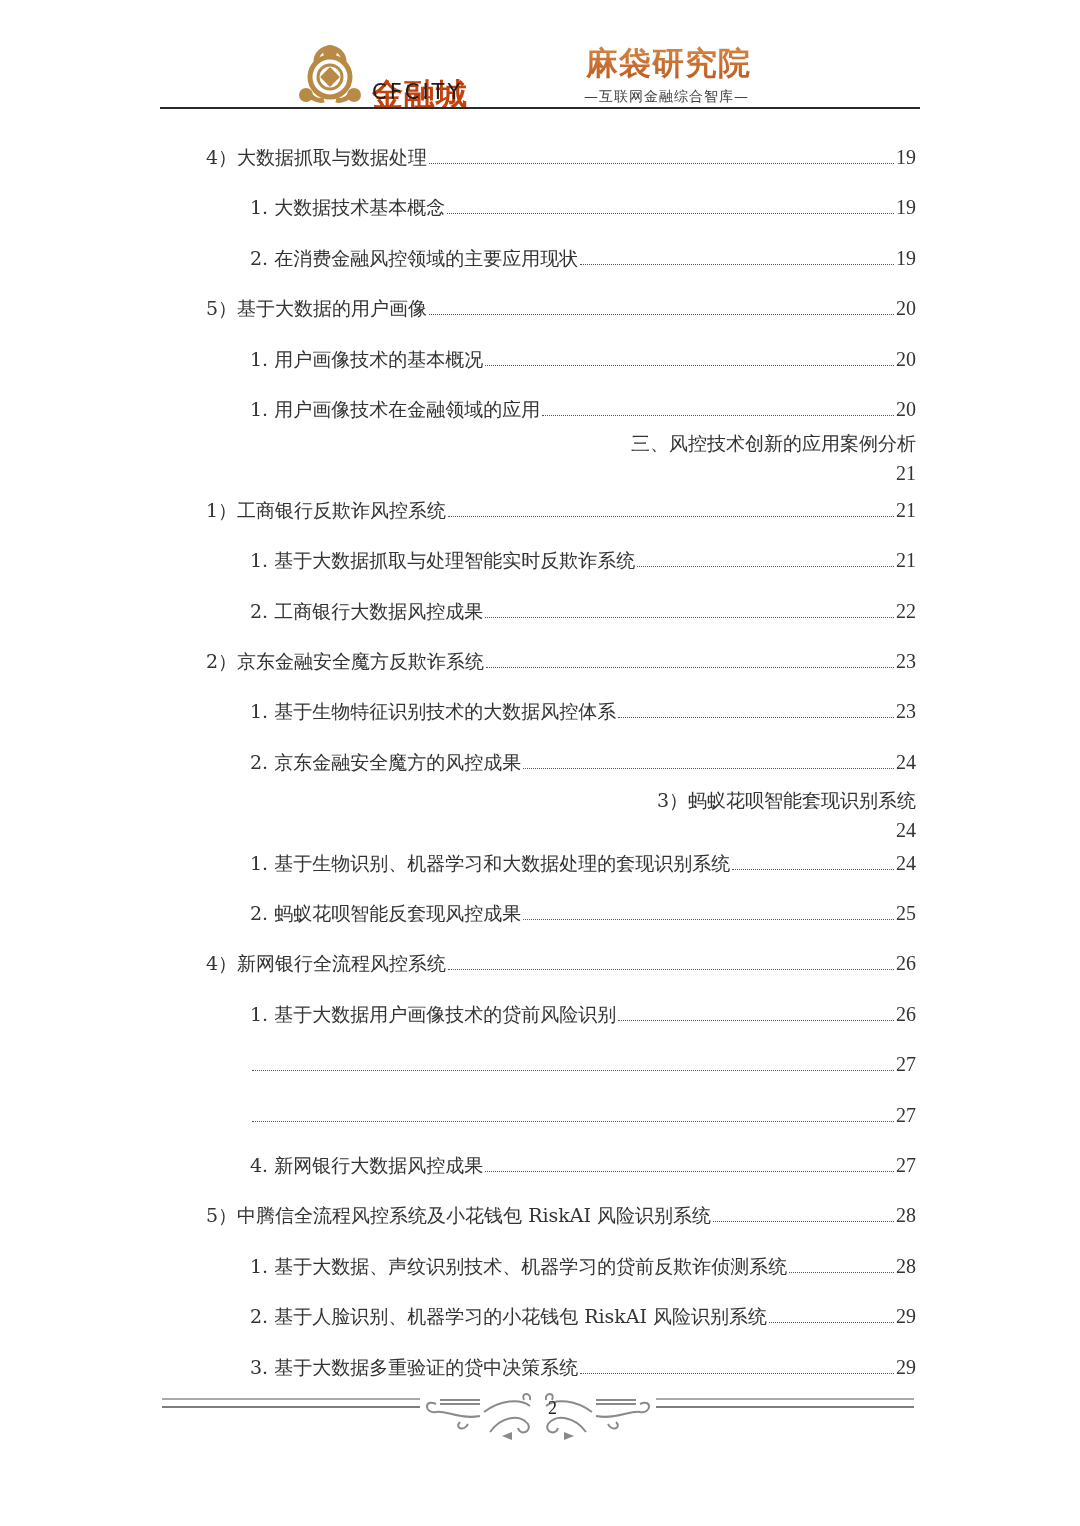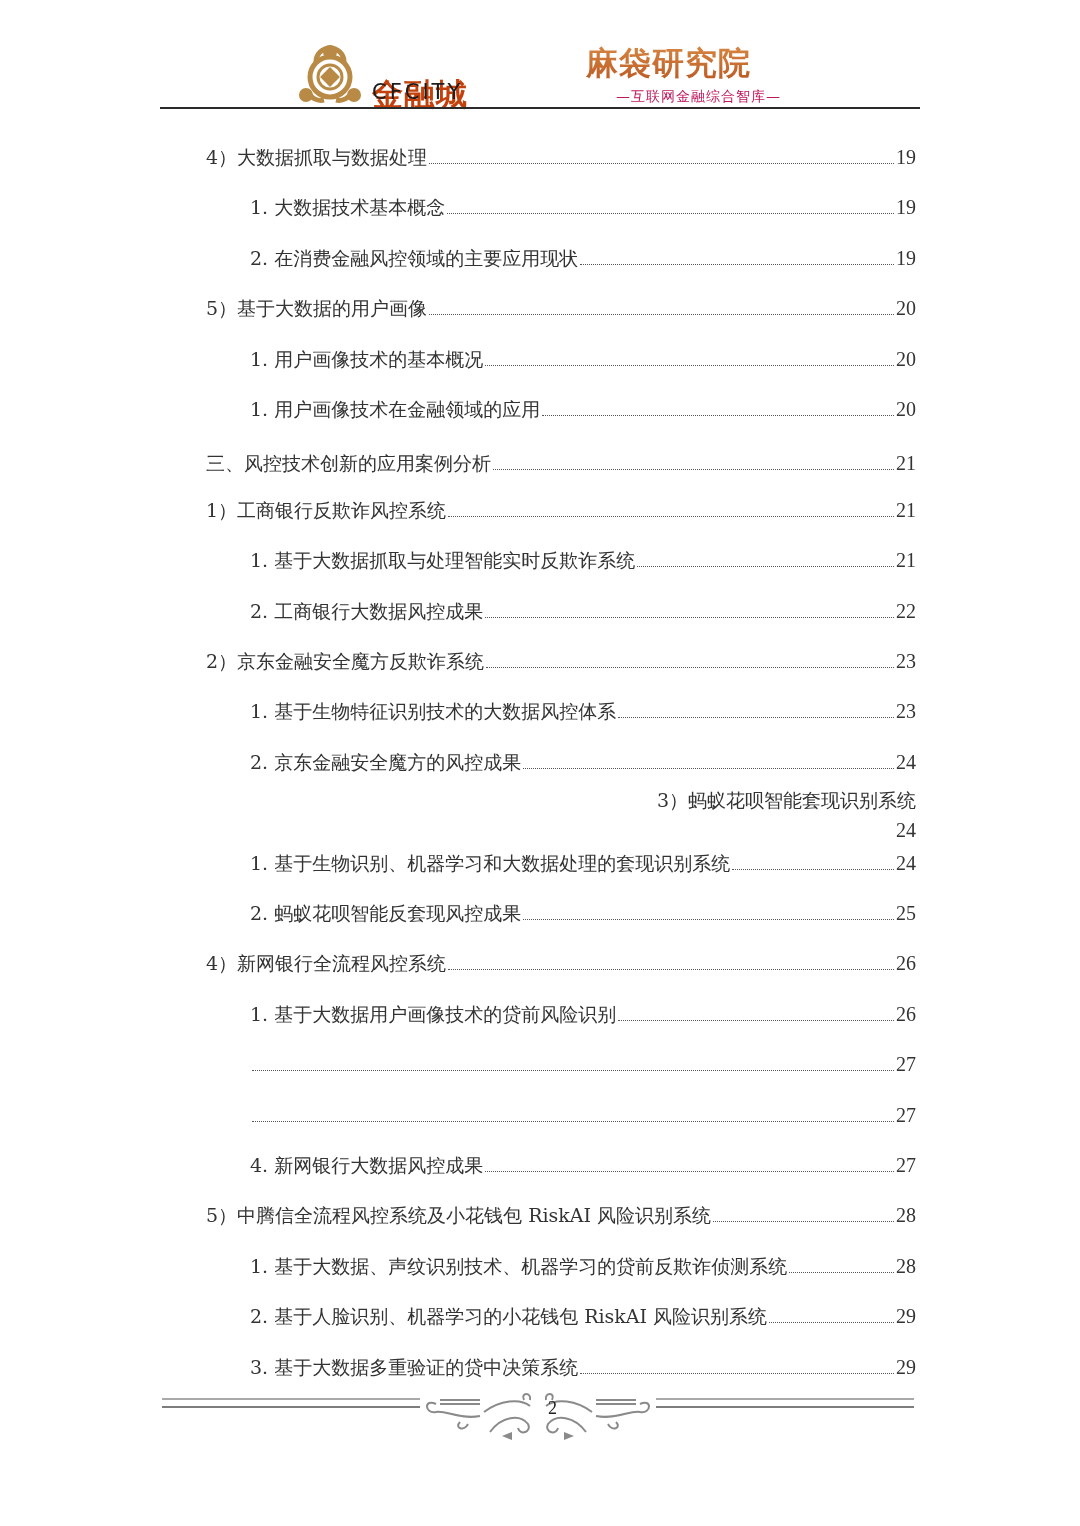--- a/index.html
+++ b/index.html
@@ -5,21 +5,21 @@
   html, body { margin: 0; padding: 0; }
   body {
     width: 1080px; height: 1526px; background: #ffffff; position: relative; overflow: hidden;
     font-family: "DejaVu Serif", "Liberation Serif", serif; color: #2a2a2a;
   }
   .header { position: absolute; left: 160px; top: 36px; width: 760px; height: 72px; }
   .logo-left { position: absolute; left: 134px; top: 4px; width: 72px; height: 68px; }
   .brand-cn { position: absolute; left: 212px; top: 6px; font-family: "DejaVu Sans", sans-serif; font-weight: bold; font-size: 31px; color: #c2410c; letter-spacing: 1px; margin-top: 32px; }
   .brand-en { position: absolute; left: 212px; top: 44px; font-family: "DejaVu Sans", sans-serif; font-size: 21px; color: #1c1c1c; letter-spacing: 3px; }
   .inst-name { position: absolute; left: 426px; top: 6px; font-family: "DejaVu Sans", sans-serif; font-weight: bold; font-size: 32px; color: #c8743a; letter-spacing: 1px; background: linear-gradient(#d98a45, #b8551f); -webkit-background-clip: text; background-clip: text; -webkit-text-fill-color: transparent; }
-  .inst-sub { position: absolute; left: 424px; top: 52px; font-family: "DejaVu Sans", sans-serif; font-size: 14px; color: #be185d; letter-spacing: 1px; margin-left: 32px; }
+  .inst-sub { position: absolute; left: 424px; top: 52px; font-family: "DejaVu Sans", sans-serif; font-size: 14px; color: #404040; letter-spacing: 1px; }
   .header-rule { position: absolute; left: 160px; top: 107px; width: 760px; height: 2px; background: #2a2a2a; }
 
   .toc { position: absolute; left: 0; top: 133px; width: 1080px; }
   .toc-row { position: absolute; height: 36px; display: flex; align-items: flex-end; font-size: 19px; line-height: 24px; }
   .toc-row.l1 { left: 206px; width: 710px; }
   .toc-row.l2 { left: 250px; width: 666px; }
   .toc-row .label { white-space: nowrap; color: #333; }
   .toc-row .leader { flex: 1; border-bottom: 1.5px dotted #555; margin: 0 2px 5px 2px; height: 1px; }
   .toc-row .page { font-family: "Liberation Serif", serif; font-size: 20px; color: #333; }
 
@@ -78,21 +78,21 @@
     <div class="toc-row l2" style="top: 201.6px;">
       <span class="label">1. 用户画像技术的基本概况</span>
       <span class="leader"></span>
       <span class="page">20</span>
     </div>
     <div class="toc-row l2" style="top: 252px;">
       <span class="label">1. 用户画像技术在金融领域的应用</span>
       <span class="leader"></span>
       <span class="page">20</span>
     </div>
-    <div class="toc-row l1" style="top: 306px;">
+    <div class="toc-row l1" style="top: 298px; flex-direction: column;">
       <span class="label">三、风控技术创新的应用案例分析</span>
       <span class="leader"></span>
       <span class="page">21</span>
     </div>
     <div class="toc-row l1" style="top: 352.8px;">
       <span class="label">1）工商银行反欺诈风控系统</span>
       <span class="leader"></span>
       <span class="page">21</span>
     </div>
     <div class="toc-row l2" style="top: 403.2px;">

